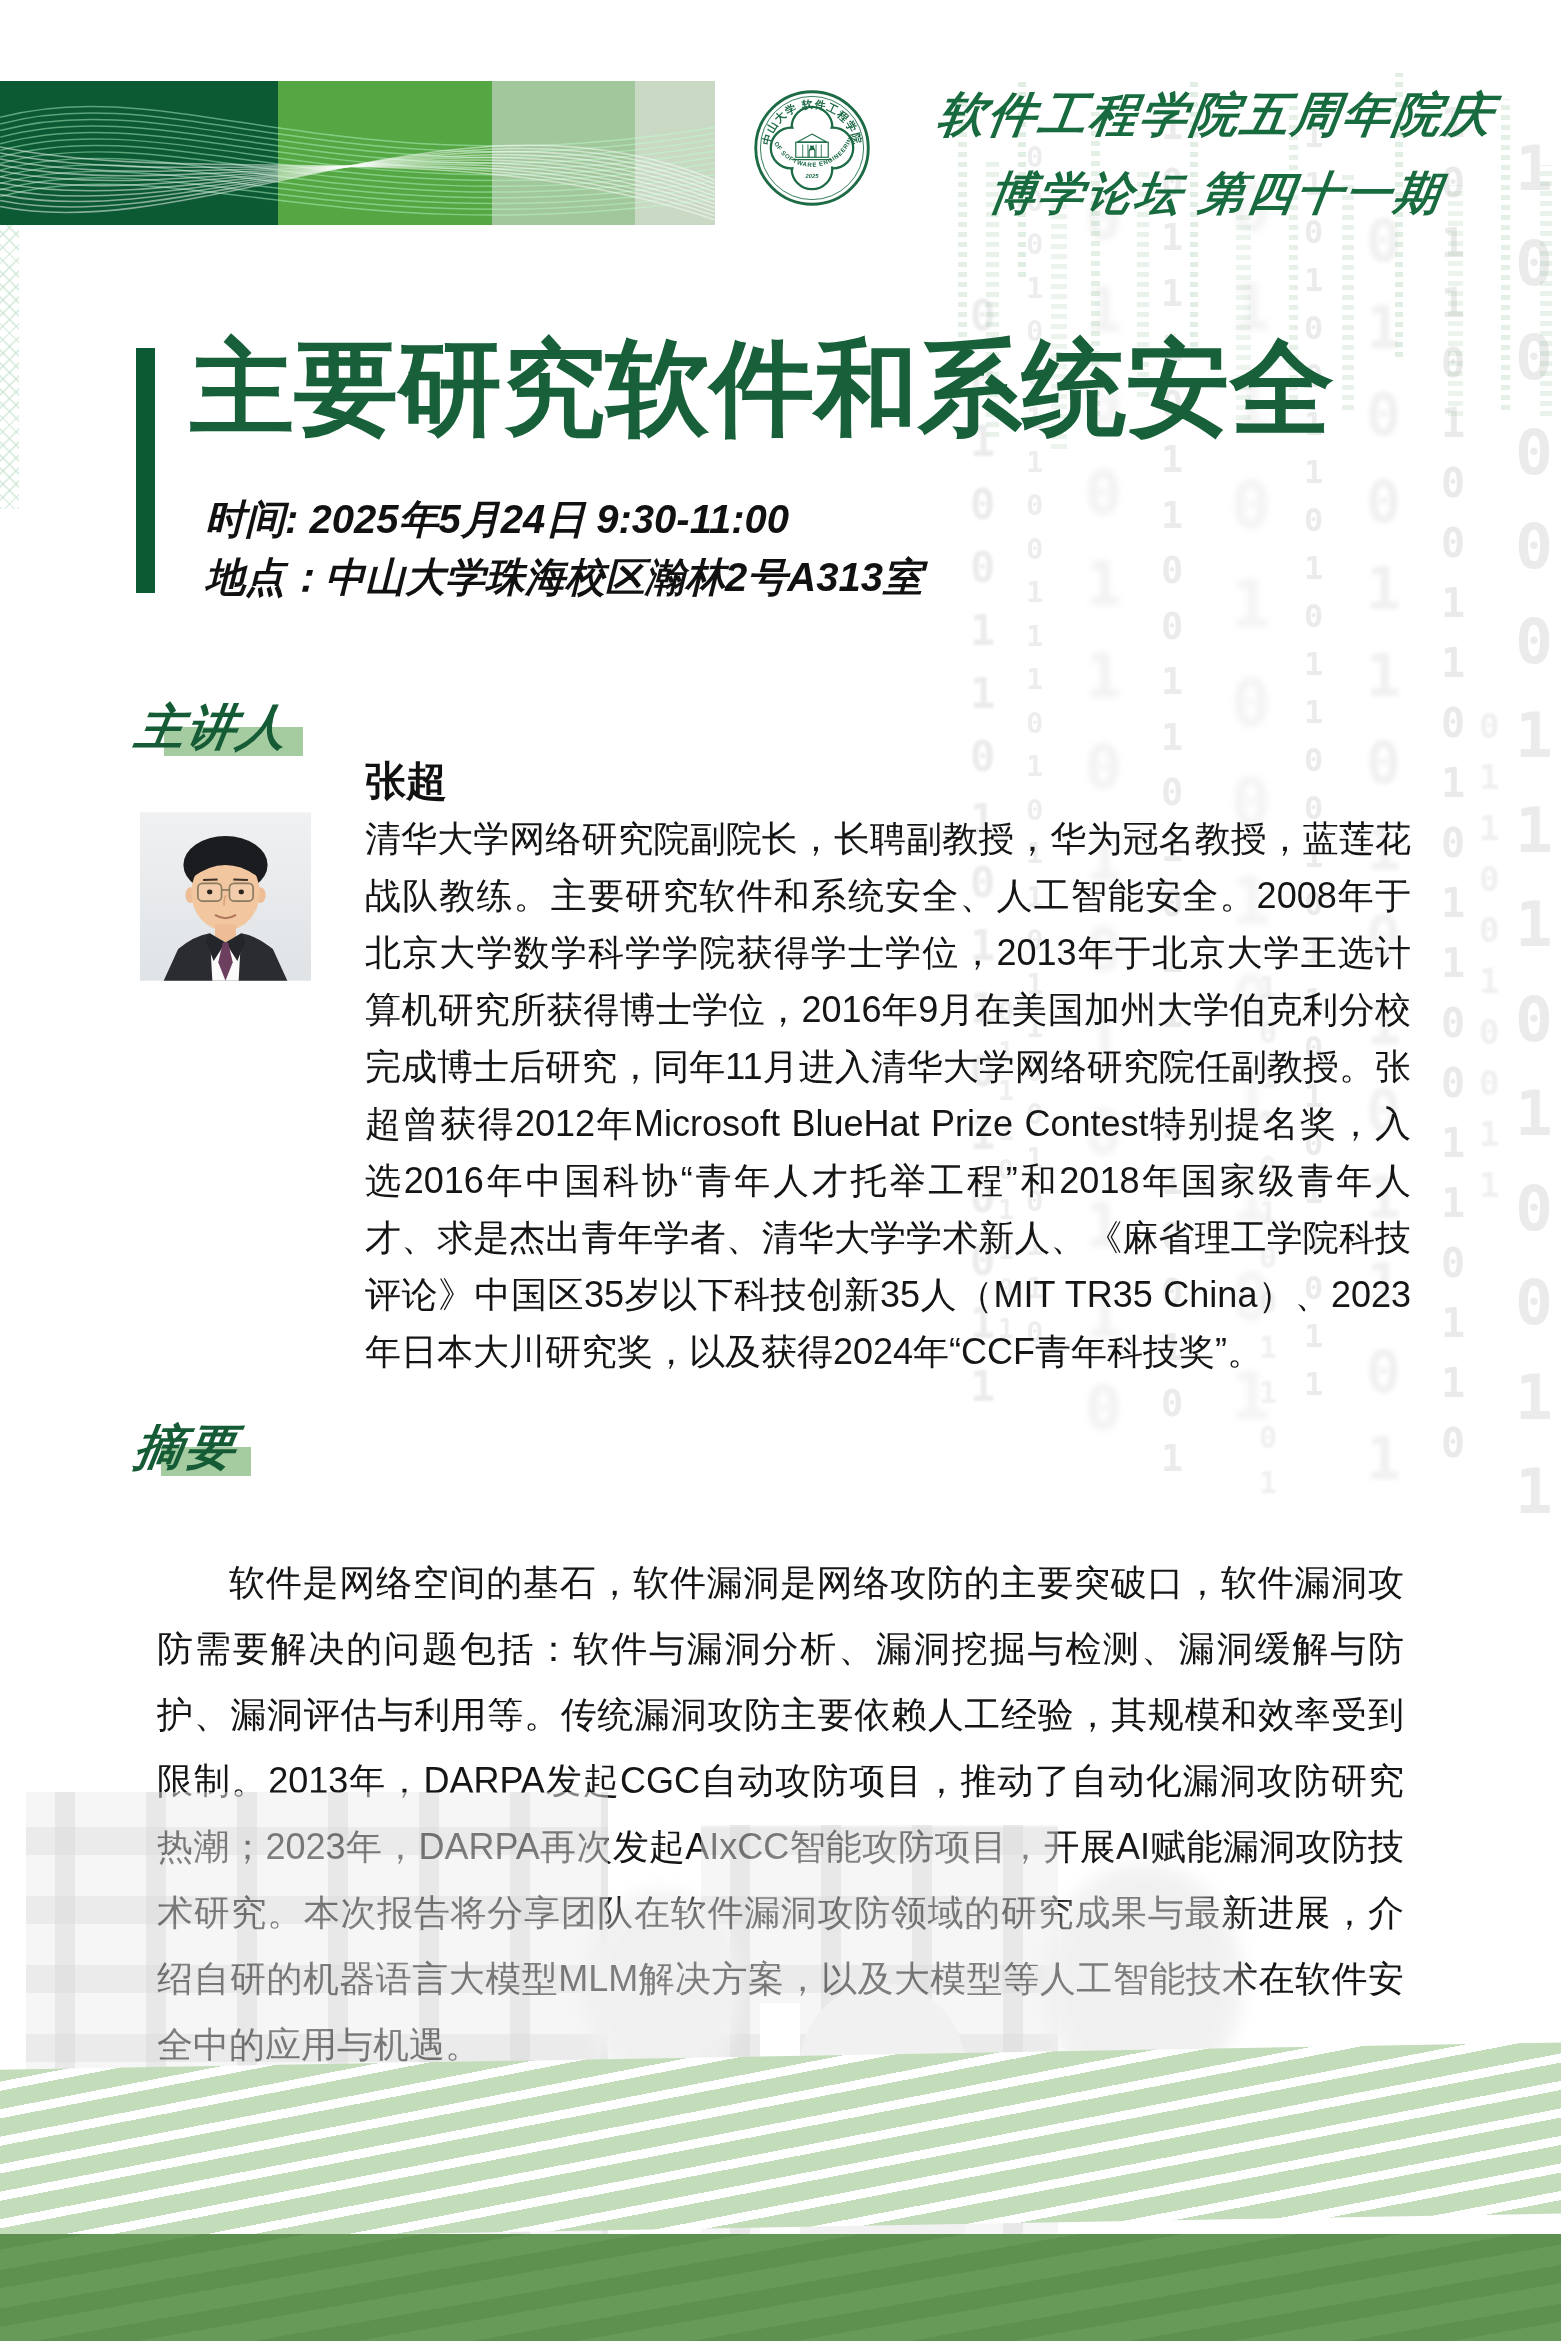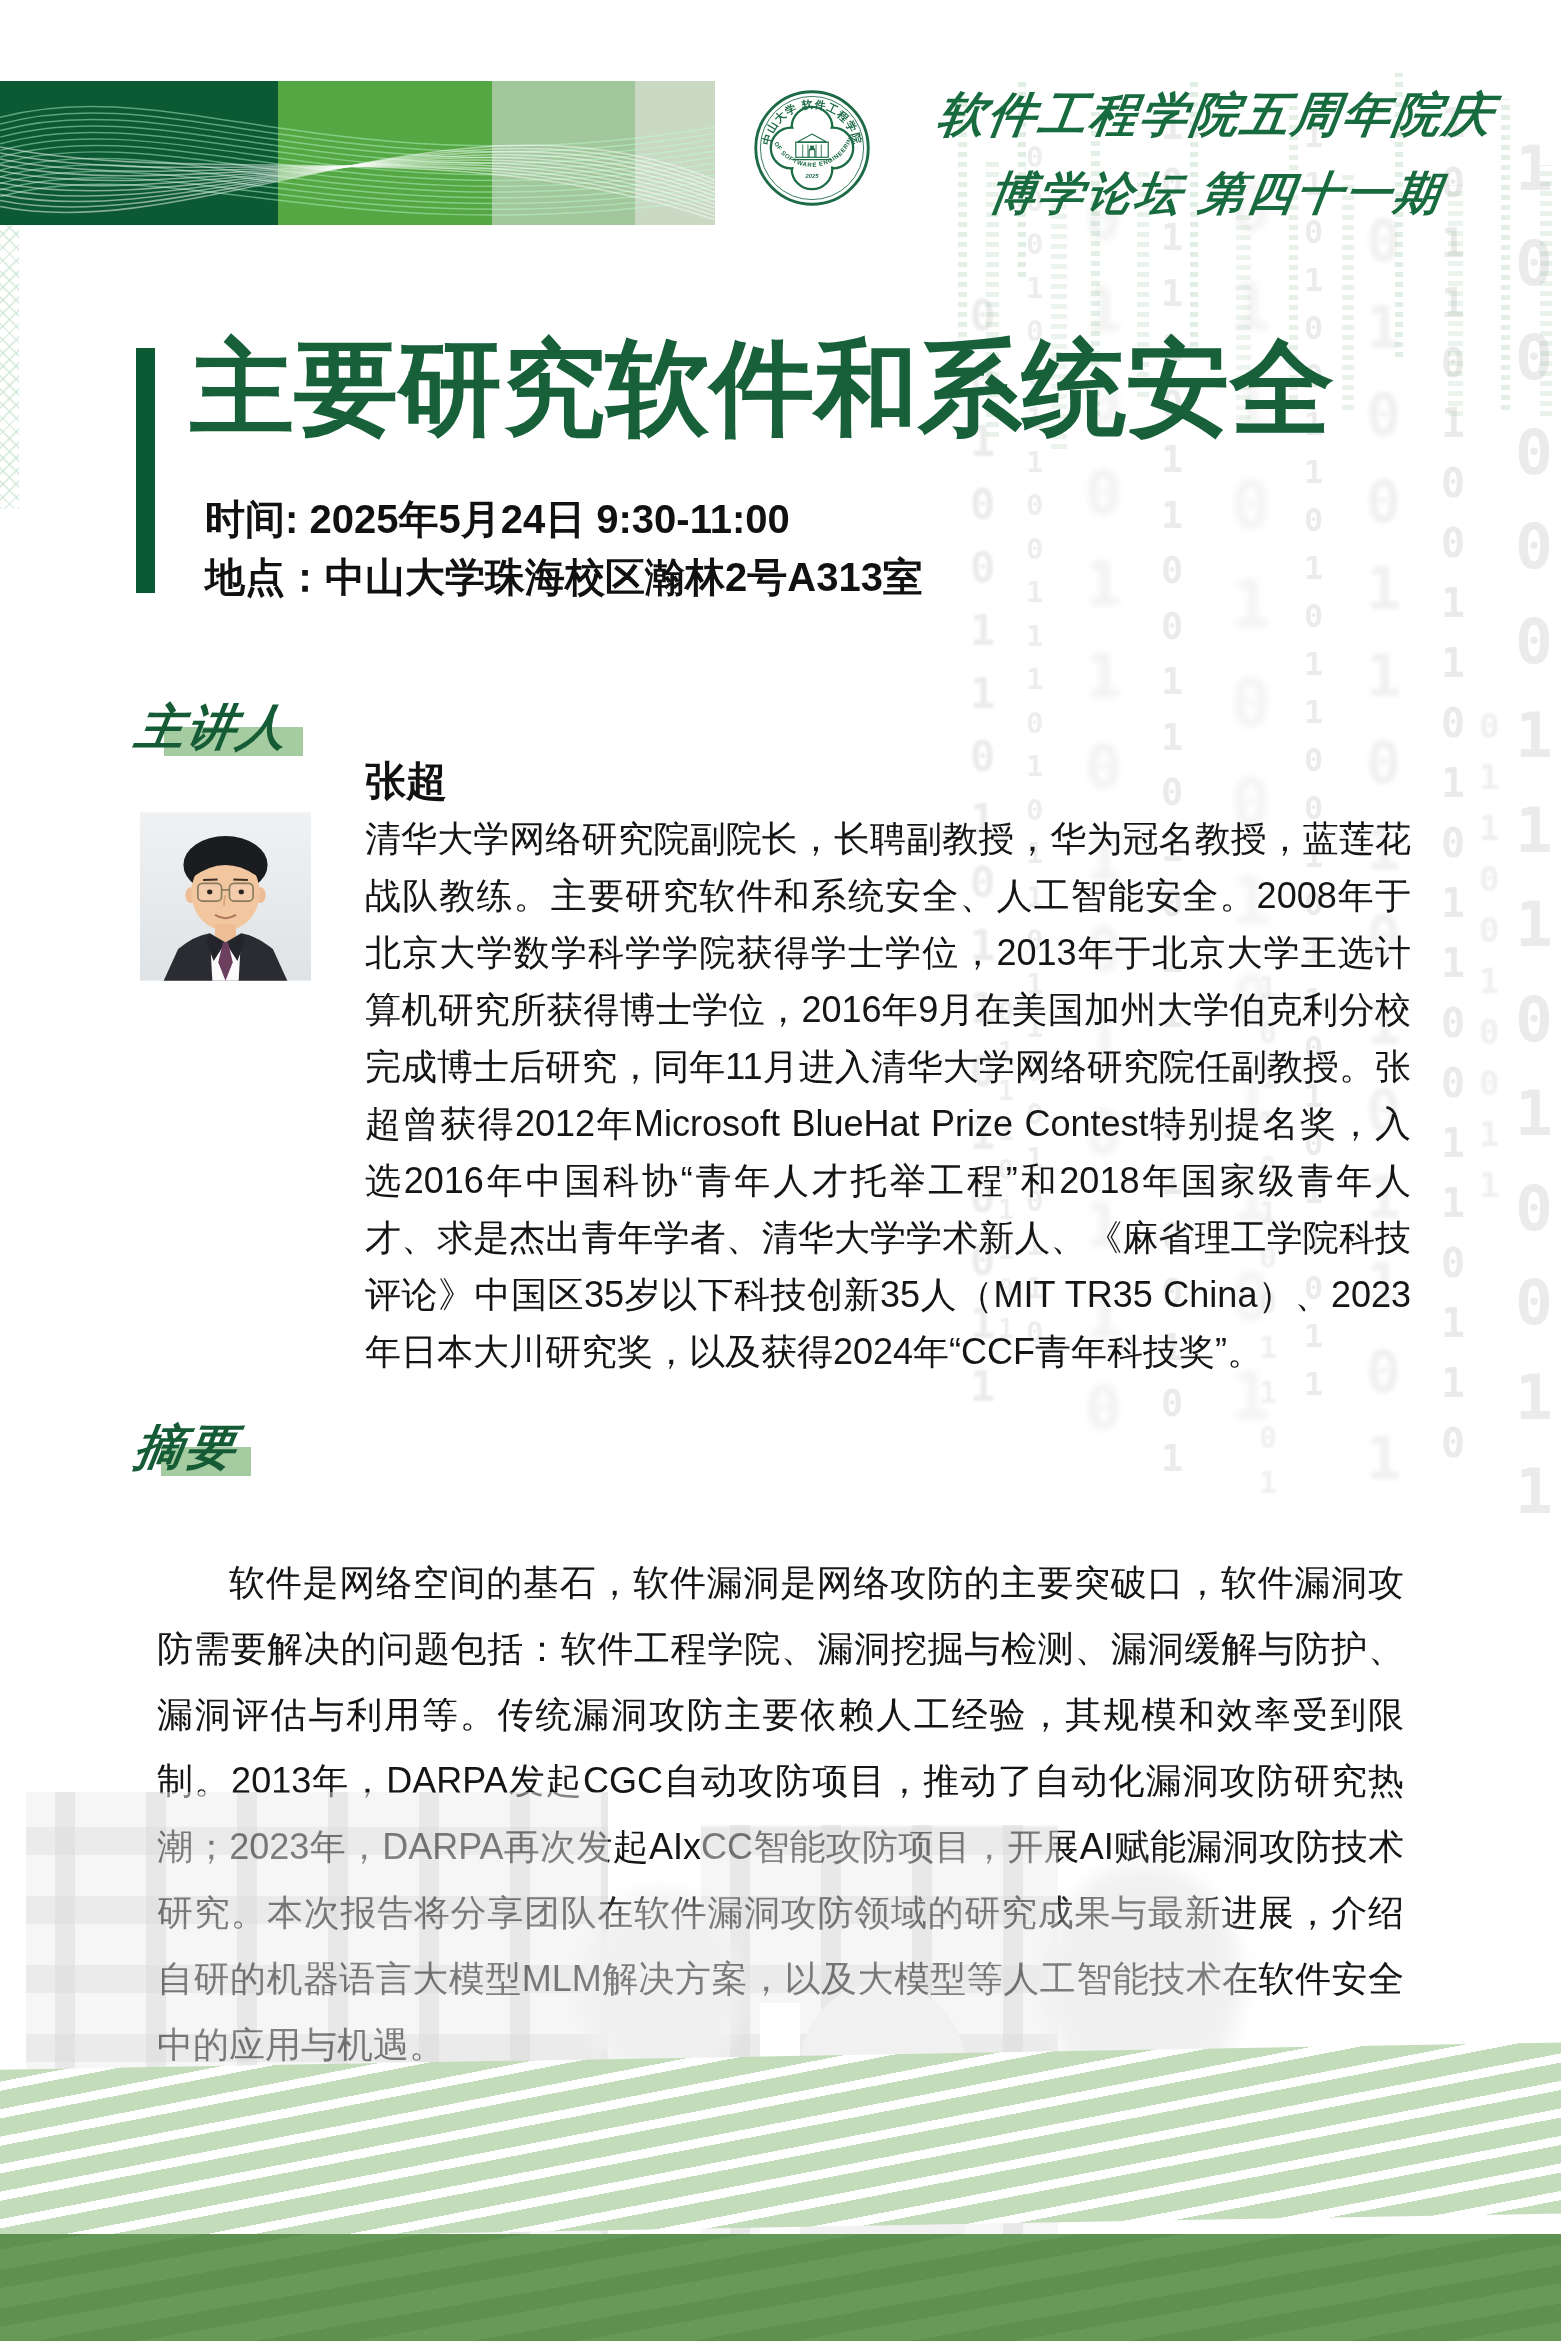--- a/index.html
+++ b/index.html
@@ -35,21 +35,21 @@
   .header-line + .header-line{margin-top:16px;font-size:46px;}
 
   
   .logo{position:absolute;left:754px;top:90px;width:116px;height:116px;}
 
   
   .title-bar{position:absolute;left:136px;top:348px;width:18.5px;height:245px;background:#0b5a33;}
   .main-title{position:absolute;left:190px;top:329px;width:1084px;font-size:104px;line-height:1.15;
               font-weight:900;color:#17603a;white-space:nowrap;letter-spacing:0;}
   .info-block{position:absolute;left:205px;top:490px;font-size:40px;font-weight:800;color:#111;
-              line-height:58px;white-space:nowrap;}
+              line-height:58px;white-space:nowrap;font-style:italic;}
 
   
   .section-heading{position:absolute;width:317px;height:93px;}
   .section-heading .hl{position:absolute;background:#a5cba0;}
   .section-heading .txt{position:absolute;left:0;top:0;color:#155c36;font-weight:900;
       font-style:italic;font-size:49px;letter-spacing:2px;transform:skewX(-9deg);white-space:nowrap;}
   #speaker-heading{left:136px;top:695px;}
   #speaker-heading .hl{left:28px;top:32px;width:139px;height:29px;}
   #abstract-heading{left:135px;top:1415px;}
   #abstract-heading .hl{left:26.4px;top:32px;width:90px;height:29px;}
@@ -437,21 +437,21 @@
     </svg>
   </div>
 
   <div class="speaker-name">张超</div>
   <div class="speaker-bio">清华大学网络研究院副院长，长聘副教授，华为冠名教授，蓝莲花战队教练。主要研究软件和系统安全、人工智能安全。2008年于北京大学数学科学学院获得学士学位，2013年于北京大学王选计算机研究所获得博士学位，2016年9月在美国加州大学伯克利分校完成博士后研究，同年11月进入清华大学网络研究院任副教授。张超曾获得2012年Microsoft BlueHat Prize Contest特别提名奖，入选2016年中国科协“青年人才托举工程”和2018年国家级青年人才、求是杰出青年学者、清华大学学术新人、《麻省理工学院科技评论》中国区35岁以下科技创新35人（MIT TR35 China）、2023年日本大川研究奖，以及获得2024年“CCF青年科技奖”。</div>
 
   <div class="section-heading" id="abstract-heading">
     <div class="hl"></div>
     <div class="txt">摘要</div>
   </div>
-  <div class="abstract-text">软件是网络空间的基石，软件漏洞是网络攻防的主要突破口，软件漏洞攻防需要解决的问题包括：软件工程学院、漏洞挖掘与检测、漏洞缓解与防护、漏洞评估与利用等。传统漏洞攻防主要依赖人工经验，其规模和效率受到限制。2013年，DARPA发起CGC自动攻防项目，推动了自动化漏洞攻防研究热潮；2023年，DARPA再次发起AIxCC智能攻防项目，开展AI赋能漏洞攻防技术研究。本次报告将分享团队在软件漏洞攻防领域的研究成果与最新进展，介绍自研的机器语言大模型MLM解决方案，以及大模型等人工智能技术在软件安全中的应用与机遇。</div>
+  <div class="abstract-text">软件是网络空间的基石，软件漏洞是网络攻防的主要突破口，软件漏洞攻防需要解决的问题包括：软件与漏洞分析、漏洞挖掘与检测、漏洞缓解与防护、漏洞评估与利用等。传统漏洞攻防主要依赖人工经验，其规模和效率受到限制。2013年，DARPA发起CGC自动攻防项目，推动了自动化漏洞攻防研究热潮；2023年，DARPA再次发起AIxCC智能攻防项目，开展AI赋能漏洞攻防技术研究。本次报告将分享团队在软件漏洞攻防领域的研究成果与最新进展，介绍自研的机器语言大模型MLM解决方案，以及大模型等人工智能技术在软件安全中的应用与机遇。</div>
 
   <div class="watermark">
     <div class="bldg windows" style="left:26.4px;top:6.6px;width:582px;height:449px;"></div>
     <div class="bldg windows" style="left:701px;top:40px;width:357px;height:416px;"></div>
     <div class="bldg arch" style="left:800px;top:198px;width:165px;height:258px;"></div>
     <div class="bldg" style="left:760px;top:218px;width:40px;height:238px;background:#ffffff;"></div>
     <div class="tree" style="left:582px;top:106px;width:159px;height:198px;"></div>
     <div class="tree" style="left:1044px;top:79px;width:198px;height:238px;"></div>
   </div>
 

